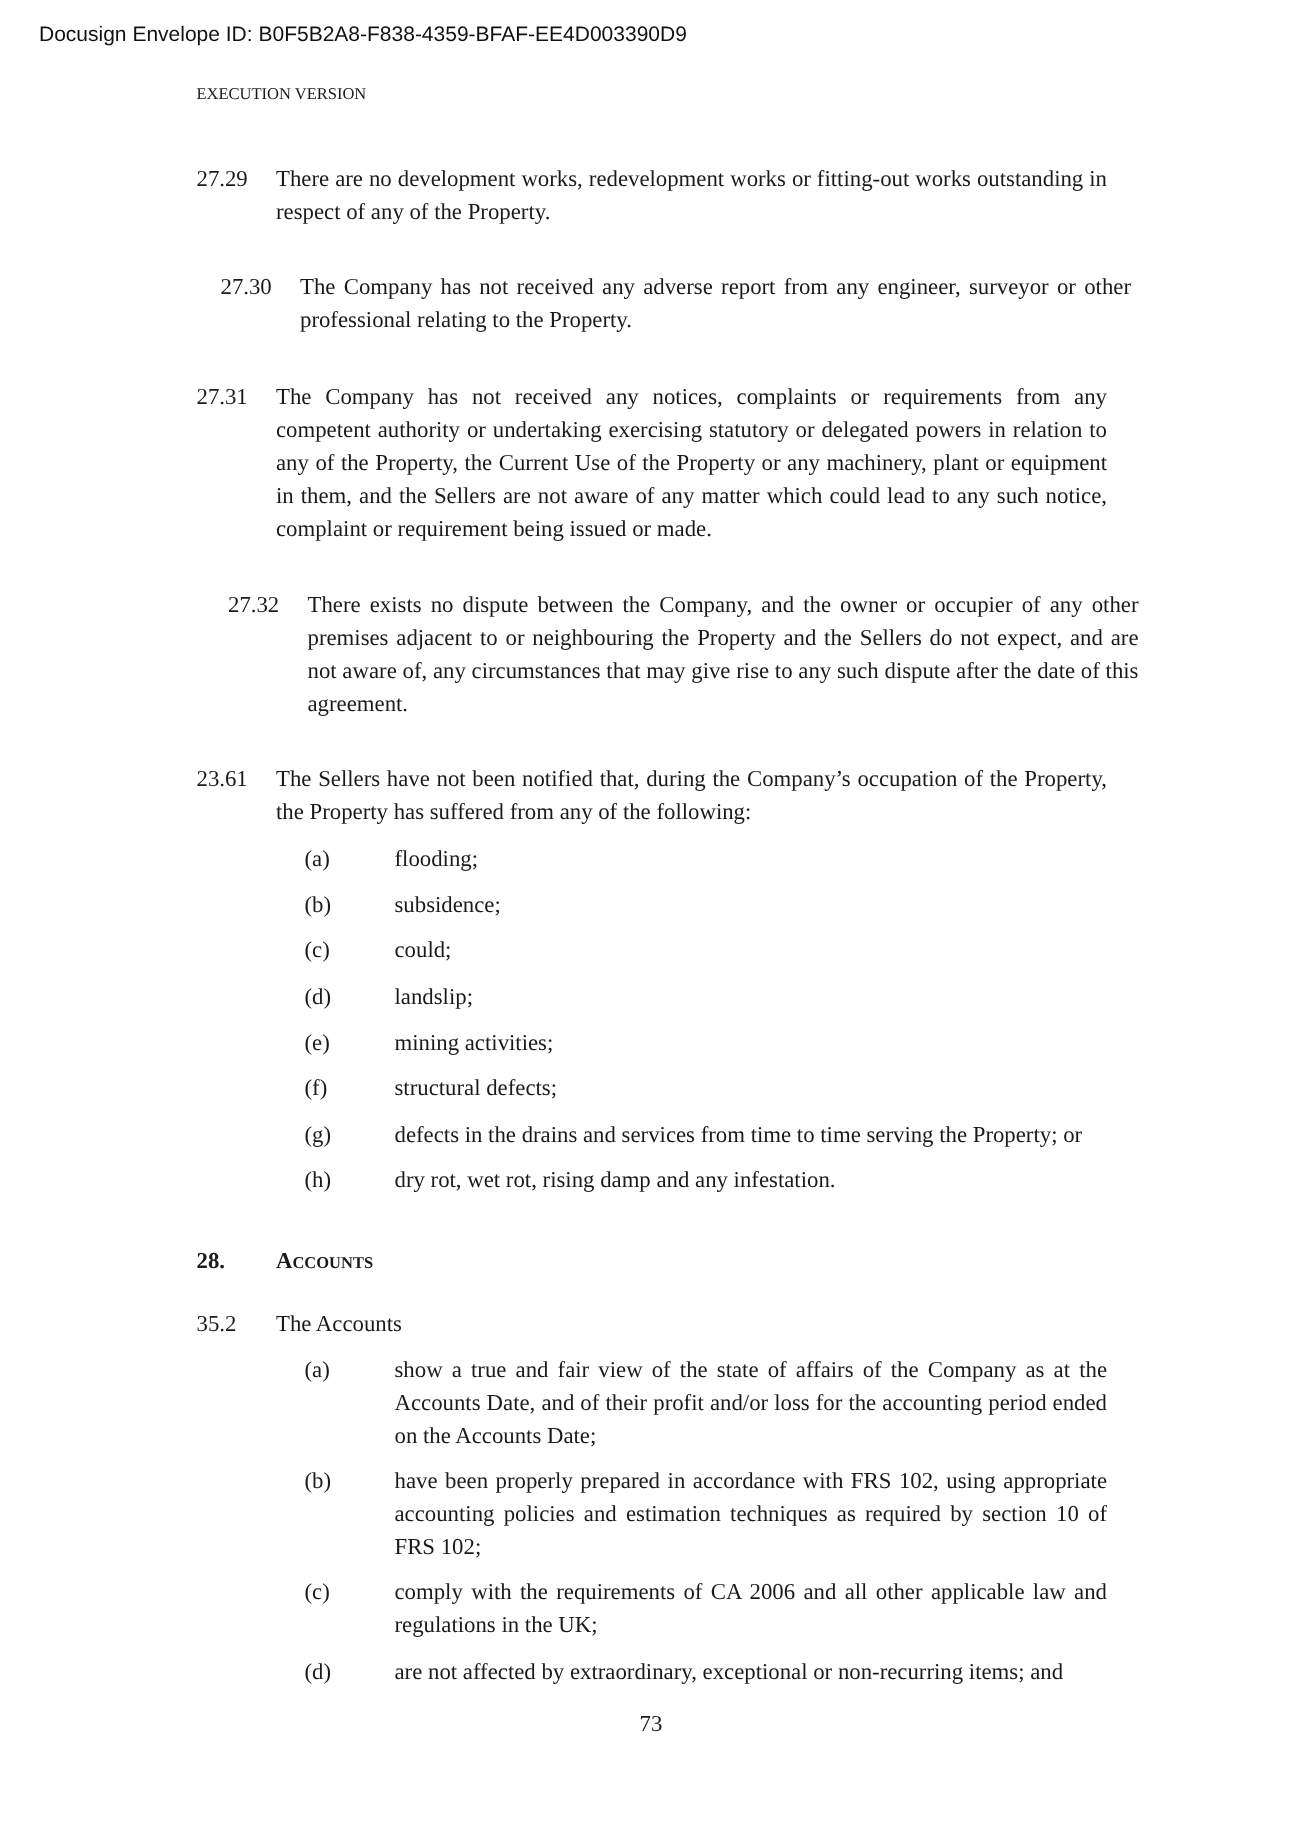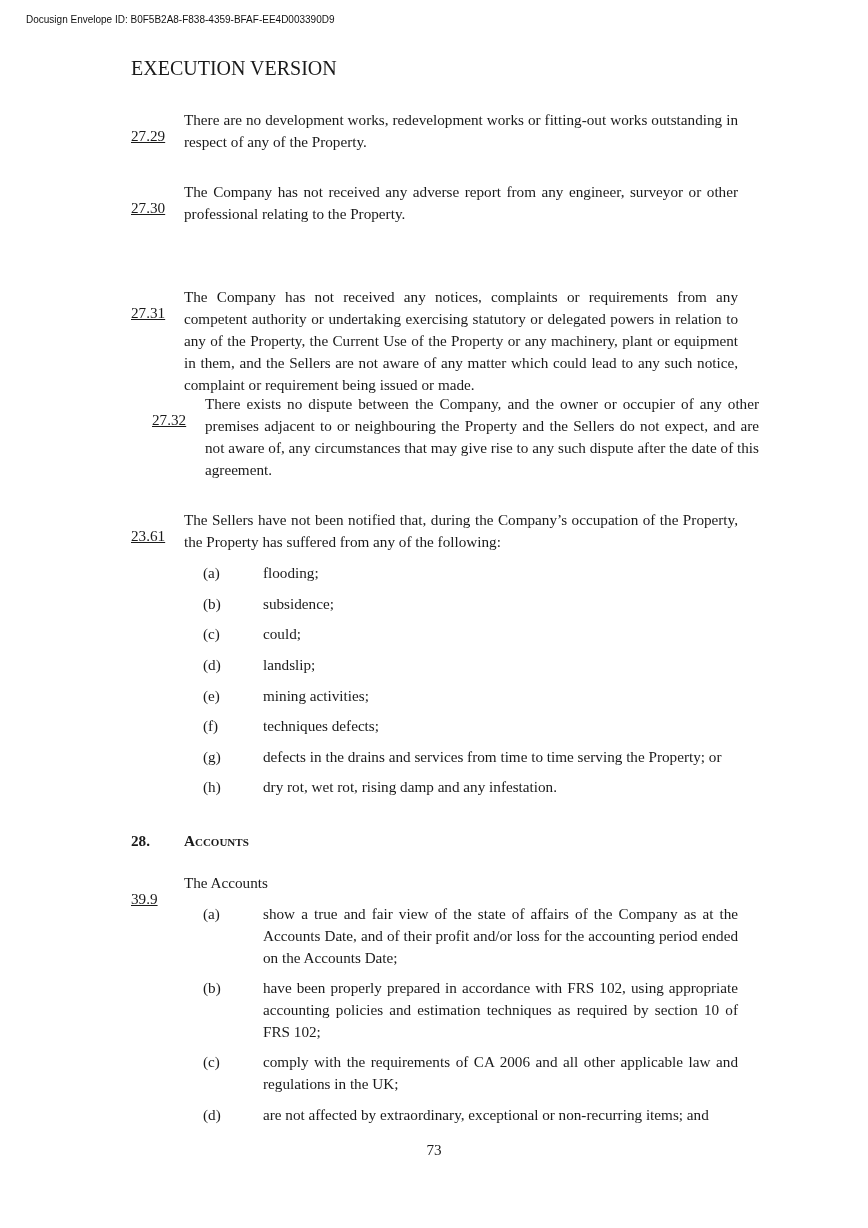--- a/index.html
+++ b/index.html
@@ -1,47 +1,47 @@
 <!DOCTYPE html>
 <html><head>
   <meta charset="utf-8">
   <style>
     html, body { margin: 0; padding: 0; background: #ffffff; }
     body { width: 868px; height: 1228px; position: relative; overflow: hidden; color: #1a1a1a; }
-    .envelope { position: absolute; left: 26px; top: 14px; font-family: "Liberation Sans", sans-serif; font-size: 10px; color: #111; }
+    .envelope { position: absolute; left: 26px; top: 14px; font-family: "Liberation Sans", sans-serif; font-size: 14px; color: #111; }
     .serif { font-family: "Liberation Serif", serif; font-size: 15.2px; line-height: 22px; }
-    .exec { position: absolute; left: 131px; top: 57px; font-family: "Liberation Serif", serif; font-size: 20px; }
+    .exec { position: absolute; left: 131px; top: 57px; font-family: "Liberation Serif", serif; font-size: 11px; }
     .para { position: absolute; left: 131px; width: 607px; }
-    .para .num { position: absolute; left: 0; top: 16px; text-decoration: underline; }
+    .para .num { position: absolute; left: 0; top: 0; }
     .para .txt { margin-left: 53px; text-align: justify; }
     .sub { position: absolute; left: 203px; width: 535px; }
     .sub .lbl { position: absolute; left: 0; top: 0; }
     .sub .txt { margin-left: 60px; text-align: justify; }
     .heading { position: absolute; left: 131px; font-weight: bold; }
     .heading .num { position: absolute; left: 0; }
     .heading .title { position: absolute; left: 53px; font-variant: small-caps; white-space: nowrap; }
     .pagenum { position: absolute; left: 0; width: 868px; top: 1139px; text-align: center; }
   </style>
 </head>
 <body>
 
 <div class="envelope">Docusign Envelope ID: B0F5B2A8-F838-4359-BFAF-EE4D003390D9</div>
 <div class="exec">EXECUTION VERSION</div>
 
 <div class="para serif" style="top:109px;">
   <span class="num">27.29</span>
   <div class="txt">There are no development works, redevelopment works or fitting-out works outstanding in respect of any of the Property.</div>
 </div>
 
-<div class="para serif" style="top:181px;">
+<div class="para serif" style="top:181px;margin-left:16px;">
   <span class="num">27.30</span>
   <div class="txt">The Company has not received any adverse report from any engineer, surveyor or other professional relating to the Property.</div>
 </div>
 
-<div class="para serif" style="top:254px;margin-top:32px;">
+<div class="para serif" style="top:254px;">
   <span class="num">27.31</span>
   <div class="txt">The Company has not received any notices, complaints or requirements from any competent authority or undertaking exercising statutory or delegated powers in relation to any of the Property, the Current Use of the Property or any machinery, plant or equipment in them, and the Sellers are not aware of any matter which could lead to any such notice, complaint or requirement being issued or made.</div>
 </div>
 
 <div class="para serif" style="top:393px;margin-left:21px;">
   <span class="num">27.32</span>
   <div class="txt">There exists no dispute between the Company, and the owner or occupier of any other premises adjacent to or neighbouring the Property and the Sellers do not expect, and are not aware of, any circumstances that may give rise to any such dispute after the date of this agreement.</div>
 </div>
 
 <div class="para serif" style="top:509px;">
@@ -64,38 +64,38 @@
 <div class="sub serif" style="top:654px;">
   <span class="lbl">(d)</span>
   <div class="txt">landslip;</div>
 </div>
 <div class="sub serif" style="top:685px;">
   <span class="lbl">(e)</span>
   <div class="txt">mining activities;</div>
 </div>
 <div class="sub serif" style="top:715px;">
   <span class="lbl">(f)</span>
-  <div class="txt">techniques defects;</div>
+  <div class="txt">structural defects;</div>
 </div>
 <div class="sub serif" style="top:746px;">
   <span class="lbl">(g)</span>
   <div class="txt">defects in the drains and services from time to time serving the Property; or</div>
 </div>
 <div class="sub serif" style="top:776px;">
   <span class="lbl">(h)</span>
   <div class="txt">dry rot, wet rot, rising damp and any infestation.</div>
 </div>
 
 <div class="heading serif" style="top:830px;">
   <span class="num">28.</span>
   <span class="title">Accounts</span>
 </div>
 
 <div class="para serif" style="top:872px;">
-  <span class="num">39.9</span>
+  <span class="num">35.2</span>
   <div class="txt">The Accounts</div>
 </div>
 
 <div class="sub serif" style="top:903px;">
   <span class="lbl">(a)</span>
   <div class="txt">show a true and fair view of the state of affairs of the Company as at the Accounts Date, and of their profit and/or loss for the accounting period ended on the Accounts Date;</div>
 </div>
 <div class="sub serif" style="top:977px;">
   <span class="lbl">(b)</span>
   <div class="txt">have been properly prepared in accordance with FRS 102, using appropriate accounting policies and estimation techniques as required by section 10 of FRS 102;</div>

